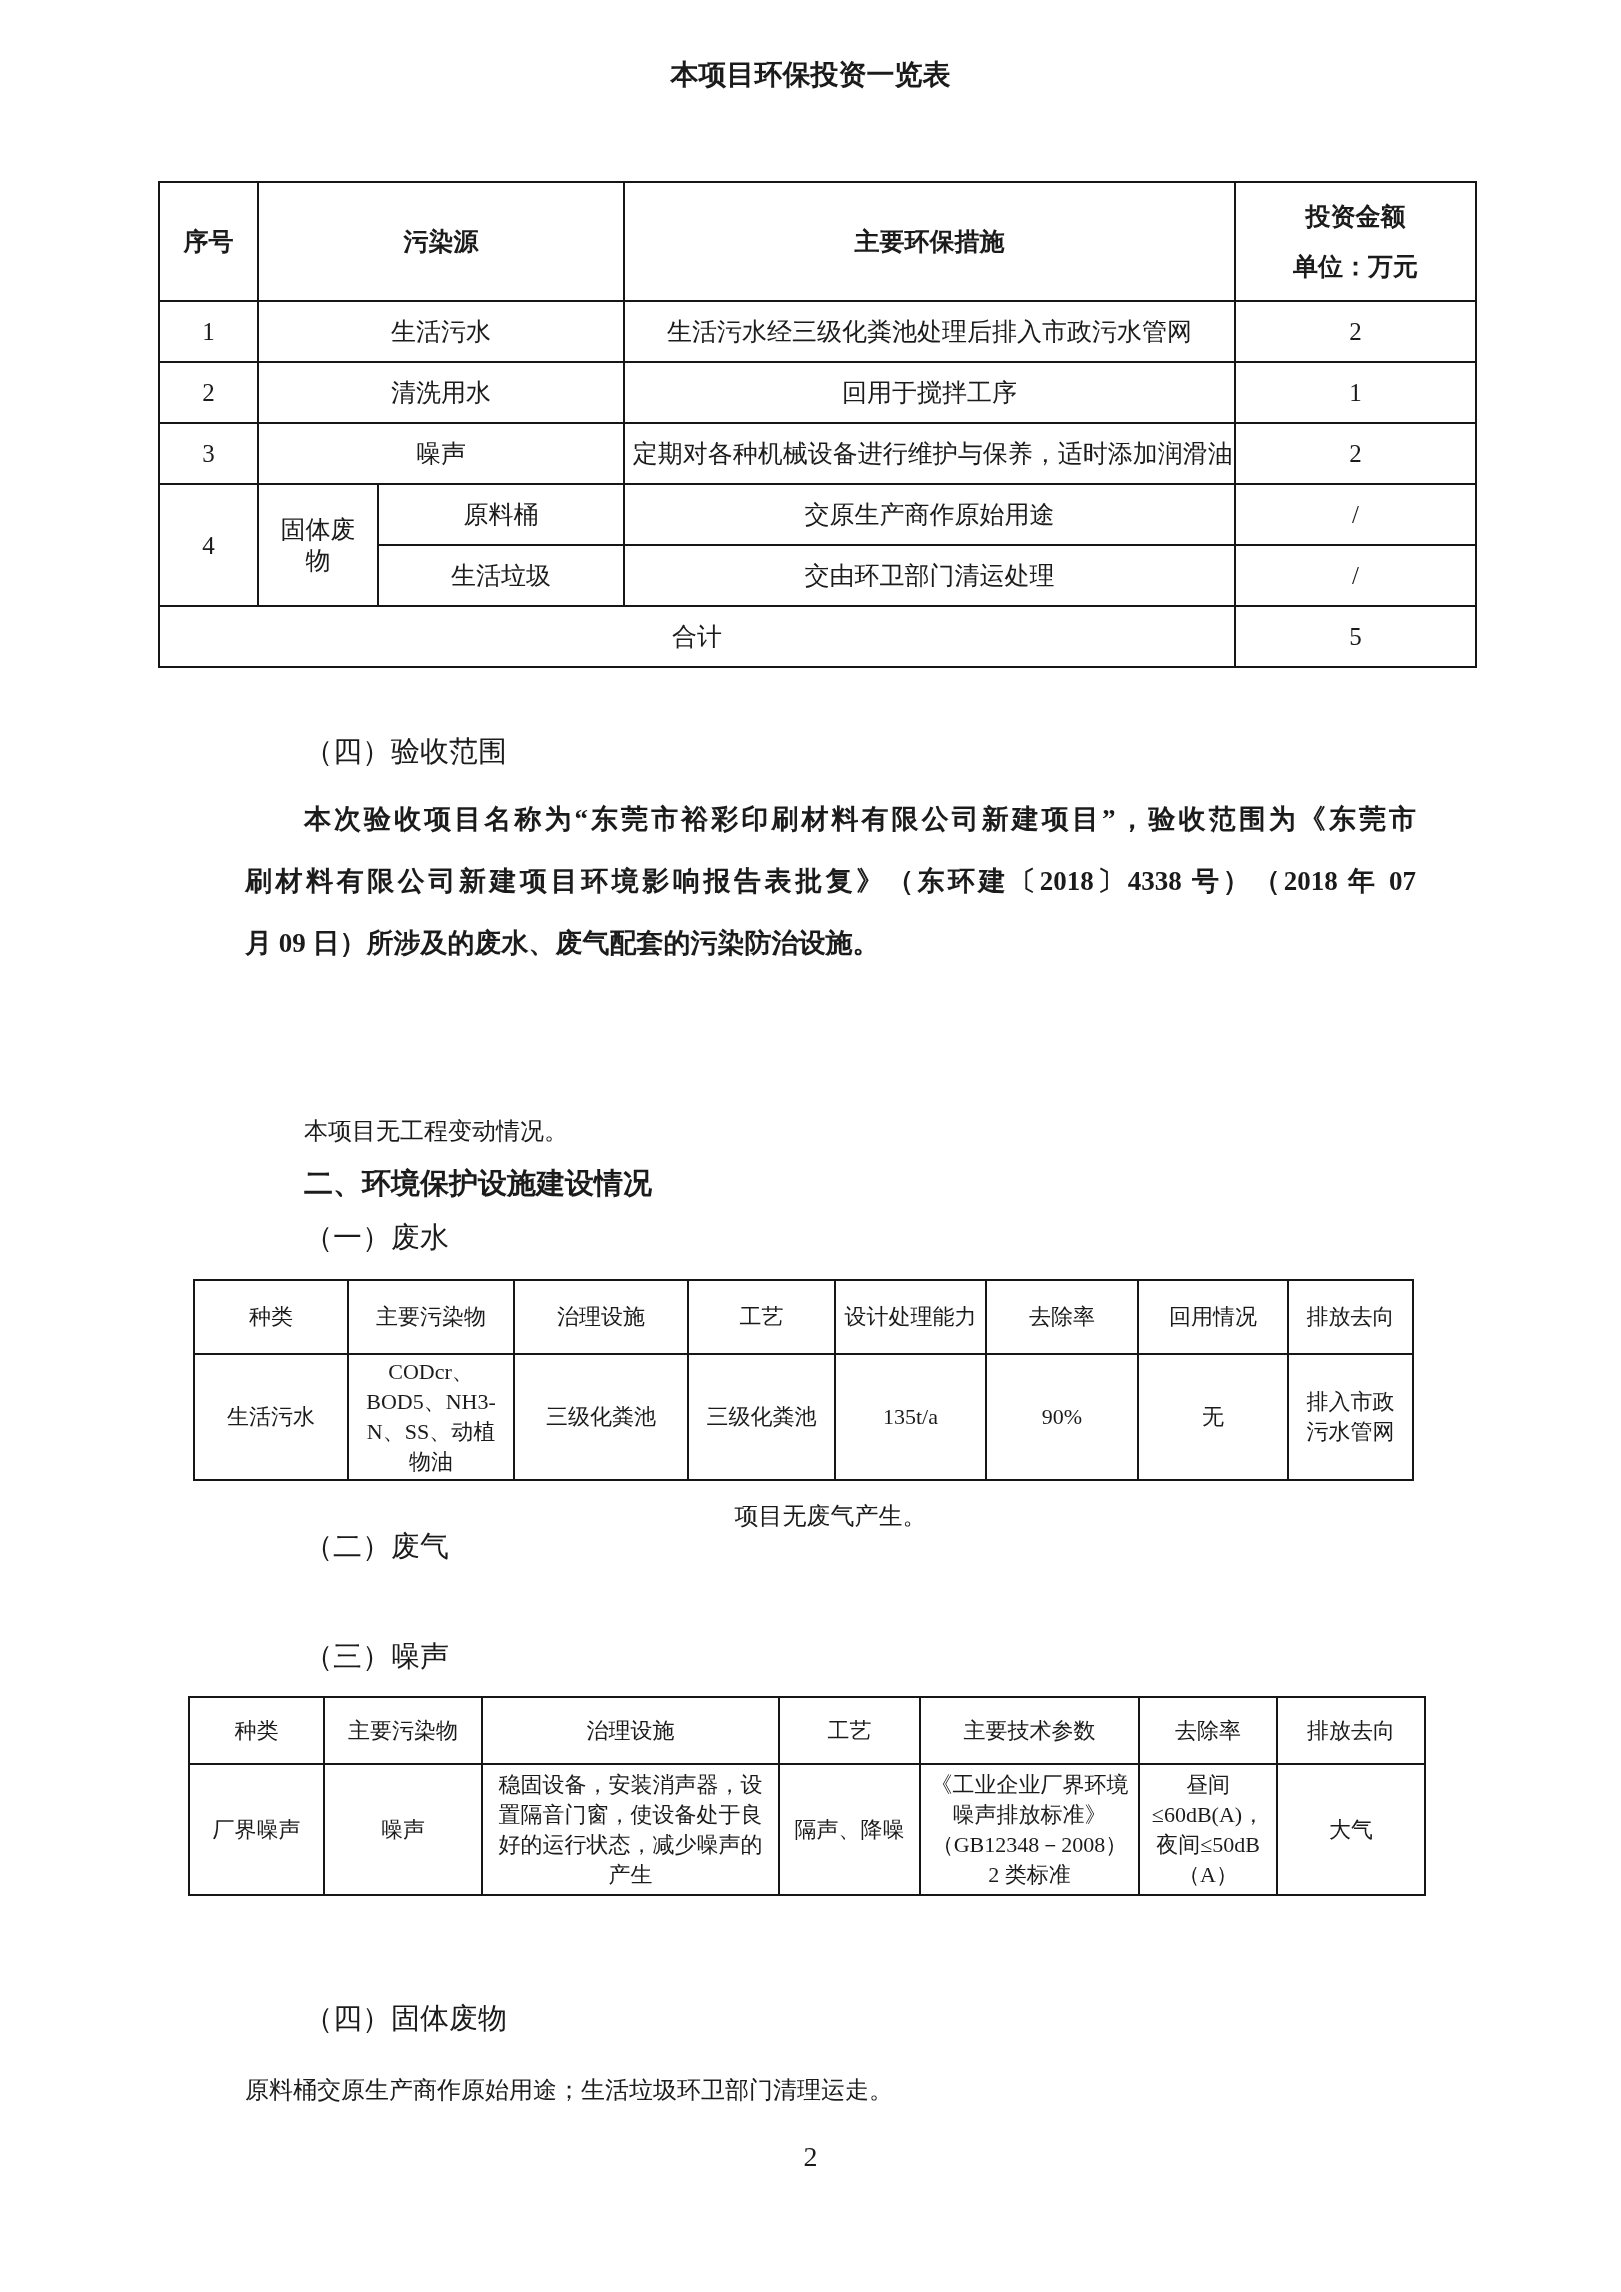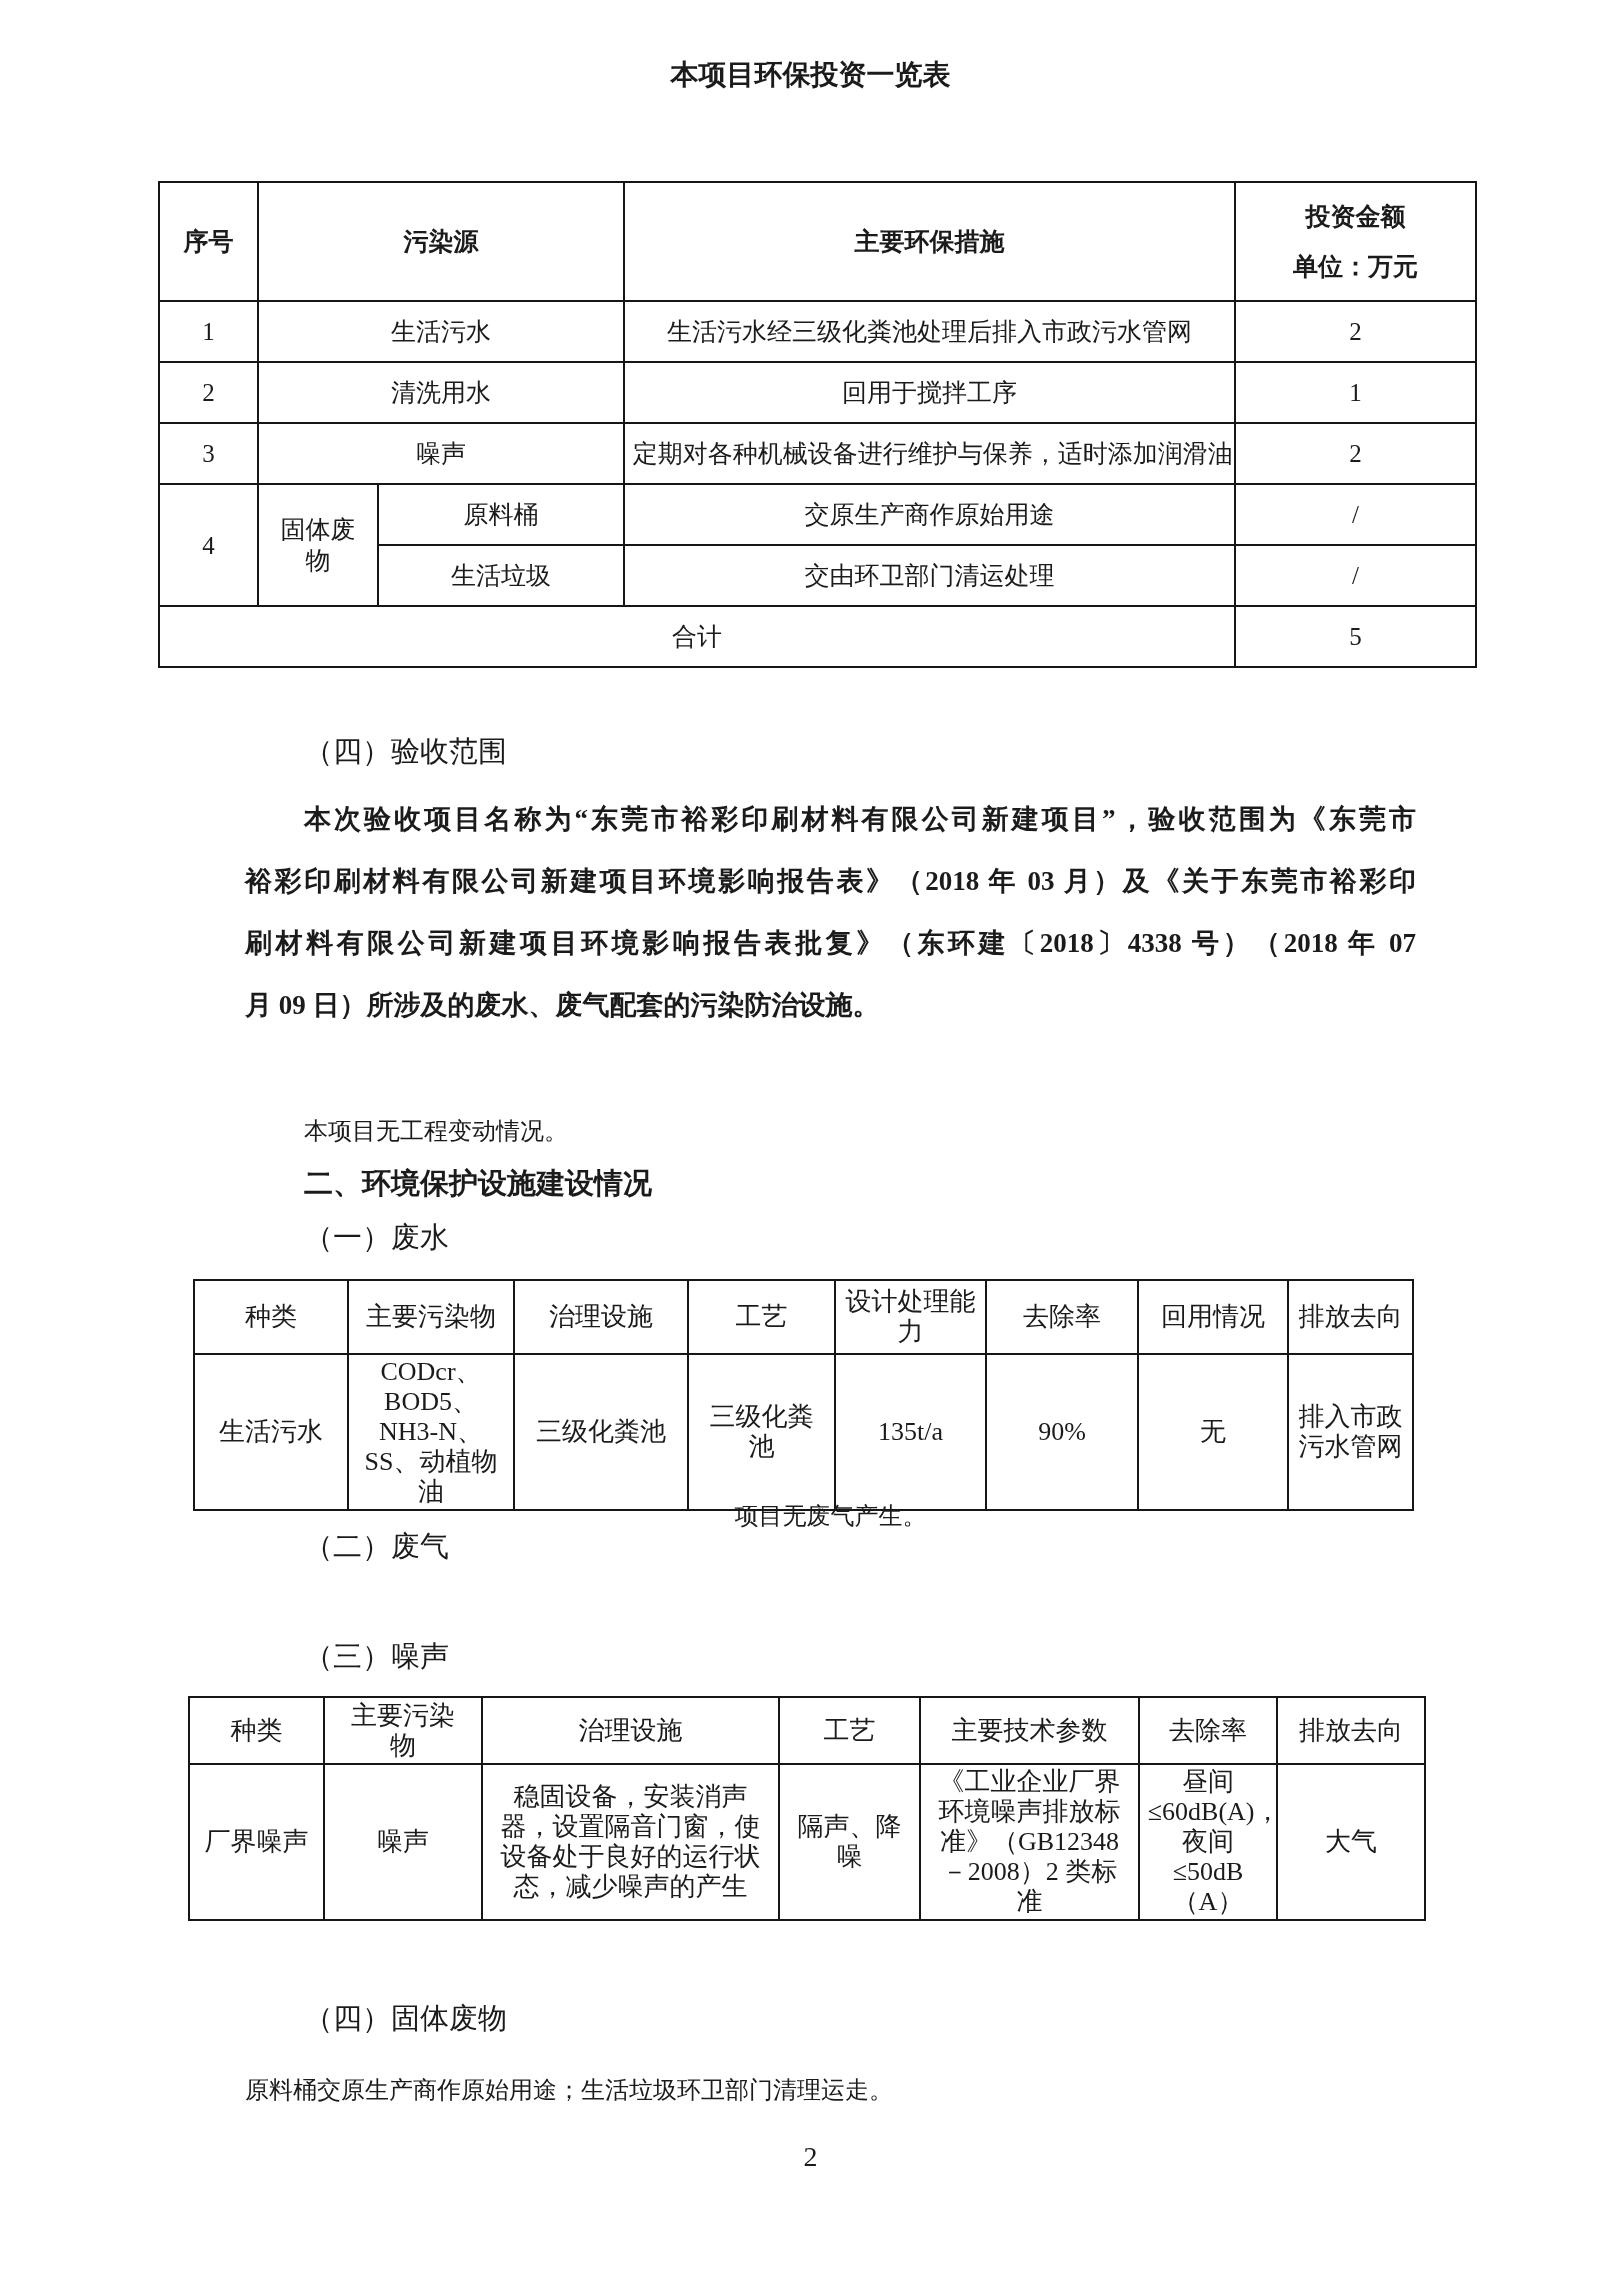--- a/index.html
+++ b/index.html
@@ -21,21 +21,21 @@
   .just-par .ln{text-align:justify;text-align-last:justify;}
   .just-par .ln.first{text-indent:59px;}
   .just-par .ln.last{text-align-last:left;}
   .page-num{left:0;width:1621px;text-align:center;font-size:28px;line-height:33px;}
 
   
   table{border-collapse:collapse;table-layout:fixed;}
   td{border:2px solid #161616;border-top-width:2.9px;border-bottom-width:2.9px;
      text-align:center;vertical-align:middle;padding:2px 7.8px;box-sizing:border-box;}
   .t1{font-size:25px;line-height:31px;}
-  .t2,.t3{font-size:26px;line-height:30px;}
+  .t2,.t3{font-size:22px;line-height:30px;}
   .t1 td.pad-narrow{padding:2px 19.6px;}
   .nw{white-space:nowrap;}
   .amt-head div + div{margin-top:19.6px;}
 </style>
 </head>
 <body>
 
 <div class="page">
 
   <div class="abs doc-title" style="top:56px;">本项目环保投资一览表</div>
@@ -92,21 +92,20 @@
         <td colspan="4">合计</td>
         <td>5</td>
       </tr>
     </tbody>
   </table>
 
   <div class="abs sec-head" style="top:734px;">（四）验收范围</div>
 
   <div class="abs just-par" style="top:788px;">
     <div class="ln first">本次验收项目名称为“东莞市裕彩印刷材料有限公司新建项目”，验收范围为《东莞市</div>
-    <div class="ln">裕彩印刷材料有限公司新建项目环境影响报告表》（2018 年 03 月）及《关于东莞市裕彩印</div>
     <div class="ln">刷材料有限公司新建项目环境影响报告表批复》（东环建〔2018〕4338 号）（2018 年 07</div>
     <div class="ln last">月 09 日）所涉及的废水、废气配套的污染防治设施。</div>
   </div>
 
   <div class="abs body-par indent" style="top:1114px;">本项目无工程变动情况。</div>
 
   <div class="abs sec-head bold" style="top:1166px;">二、环境保护设施建设情况</div>
 
   <div class="abs sec-head" style="top:1220px;">（一）废水</div>
 

